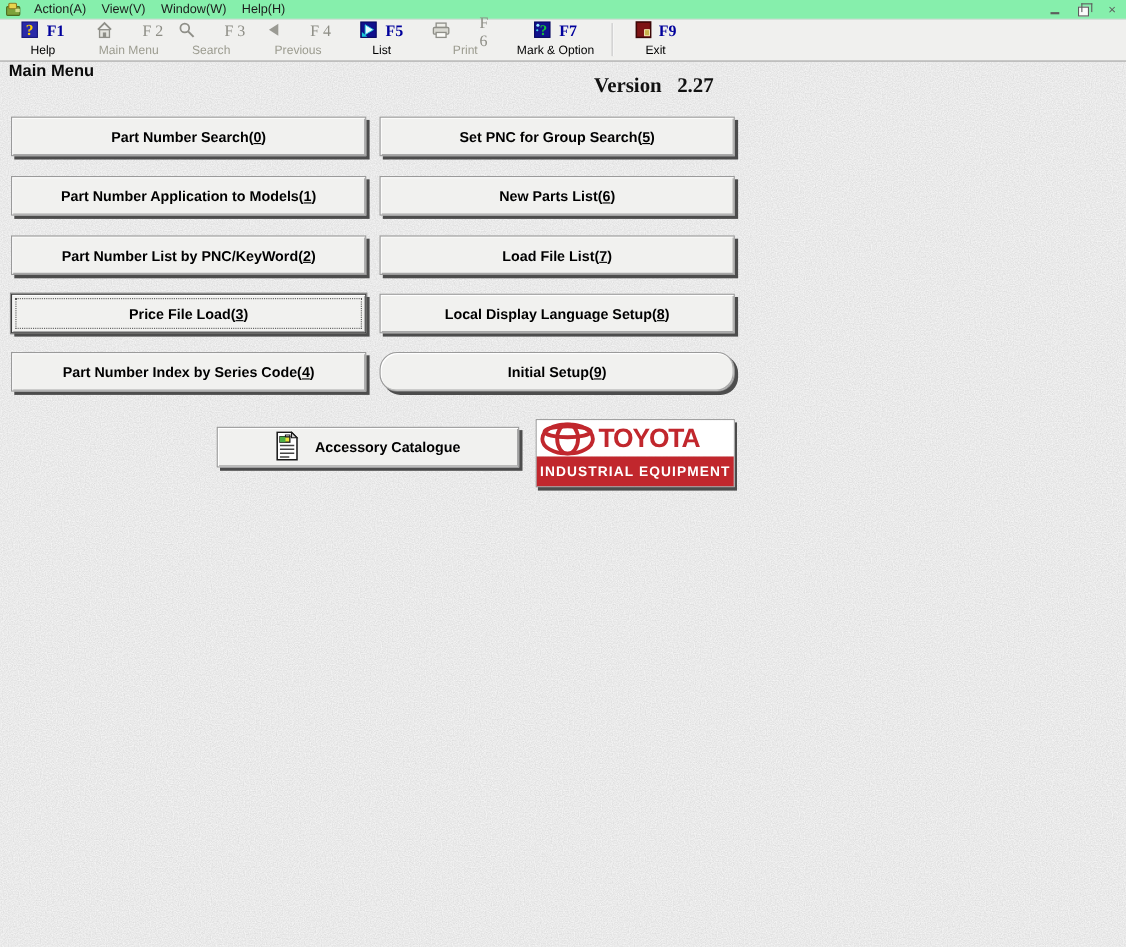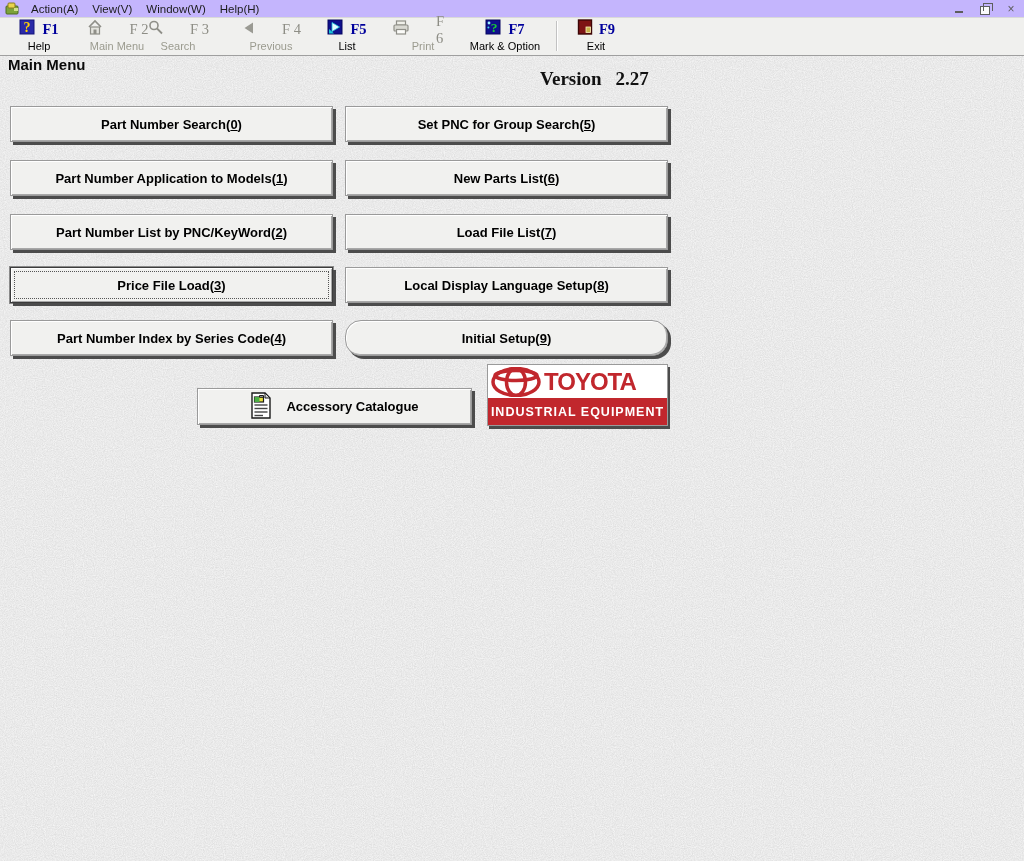--- a/index.html
+++ b/index.html
@@ -2,21 +2,21 @@
 <html><head>
 <meta charset="utf-8">
 <style>
   html,body{margin:0;padding:0;background:#b9b9b9;}
   #page{position:relative;width:1024px;height:861px;overflow:hidden;
         background:#d4d4d4;font-family:"Liberation Sans",sans-serif;
         -webkit-font-smoothing:antialiased;}
 
   
   .menubar{position:absolute;top:0;left:0;width:1024px;height:17px;
-           background:#c4b5fd;border-bottom:1px solid #d9d9d9;
+           background:#86efac;border-bottom:1px solid #d9d9d9;
            display:flex;align-items:center;z-index:5;}
   .menubar .appicon{margin:0 4px 0 5px;display:flex;align-items:center;}
   .menubar .mitem{font-size:11.5px;color:#1c1c1c;padding:1px 7px;cursor:default;}
   .winctrl{position:absolute;right:6px;top:0;height:17px;display:flex;
            align-items:center;gap:12px;}
   .wc{display:inline-flex;align-items:center;justify-content:center;
       width:14px;height:14px;color:#5d5d5d;font-size:12px;cursor:default;}
   .wc-min{width:8px;height:1px;border-bottom:2px solid #5d5d5d;margin-top:6px;}
   .wc-restore{position:relative;width:8px;height:7px;border:1px solid #5d5d5d;background:#fbfbfb;margin-top:3px;}
   .wc-restore::before{content:"";position:absolute;top:-4px;left:2px;width:8px;height:7px;
@@ -57,21 +57,21 @@
   .col-right{left:345px;}
 
   .accessory-btn{position:absolute;left:197px;top:388px;width:275px;height:37px;
             background:#f1f1ef;border:1px solid #9a9a9a;
             display:flex;align-items:center;justify-content:center;gap:14px;
             font-size:13px;font-weight:bold;color:#000;font-family:"Liberation Sans",sans-serif;
             box-shadow:inset 1px 1px 0 #ffffff,inset -1px -1px 0 #a8a8a8,3px 3px 0 #4c4c4c;
             z-index:2;cursor:pointer;}
 
   
-  .logo{position:absolute;left:487px;top:364px;width:179px;height:60px;border:1px solid #9a9a9a;
+  .logo{position:absolute;left:487px;top:381px;width:179px;height:60px;border:1px solid #9a9a9a;
         box-shadow:2px 3px 0 #4c4c4c;z-index:2;}
   .logo-top{height:33px;background:#ffffff;display:flex;align-items:center;padding-left:3px;}
   .logo-brand{font-size:24px;font-weight:bold;letter-spacing:-1px;margin-left:3px;
               font-family:"Liberation Sans",sans-serif;}
   .logo-bottom{height:27px;display:flex;align-items:center;justify-content:center;}
   .logo-tagline{color:#fff;font-size:12.5px;font-weight:bold;letter-spacing:1px;
                 font-family:"Liberation Sans",sans-serif;white-space:nowrap;}
 
   .noise-wrap{position:absolute;top:55px;left:0;z-index:0;}
 </style>
@@ -133,21 +133,21 @@
             <path d="M3 8 L9 2 L15 8" fill="none" stroke="#8f8f88" stroke-width="1.6"></path>
             <rect x="4.5" y="8" width="9" height="7" fill="#e4e4de" stroke="#8f8f88" stroke-width="1.2"></rect>
             <rect x="7.5" y="10.5" width="3" height="4.5" fill="#8f8f88"></rect>
           </svg>
         </span>
         <span class="fkey off">F 2</span>
       </span>
       <span class="tlabel off">Main Menu</span>
     </div>
 
-    <div class="titem" style="left:142px;width:72px;">
+    <div class="titem" style="left:156px;width:72px;">
       <span class="toprow">
         <span>
           <svg width="17" height="17" viewBox="0 0 17 17">
             <circle cx="7" cy="6.5" r="4" fill="none" stroke="#8f8f88" stroke-width="1.6"></circle>
             <line x1="10" y1="9.5" x2="15" y2="14.5" stroke="#8f8f88" stroke-width="1.8"></line>
           </svg>
         </span>
         <span class="fkey off">F 3</span>
       </span>
       <span class="tlabel off">Search</span>

